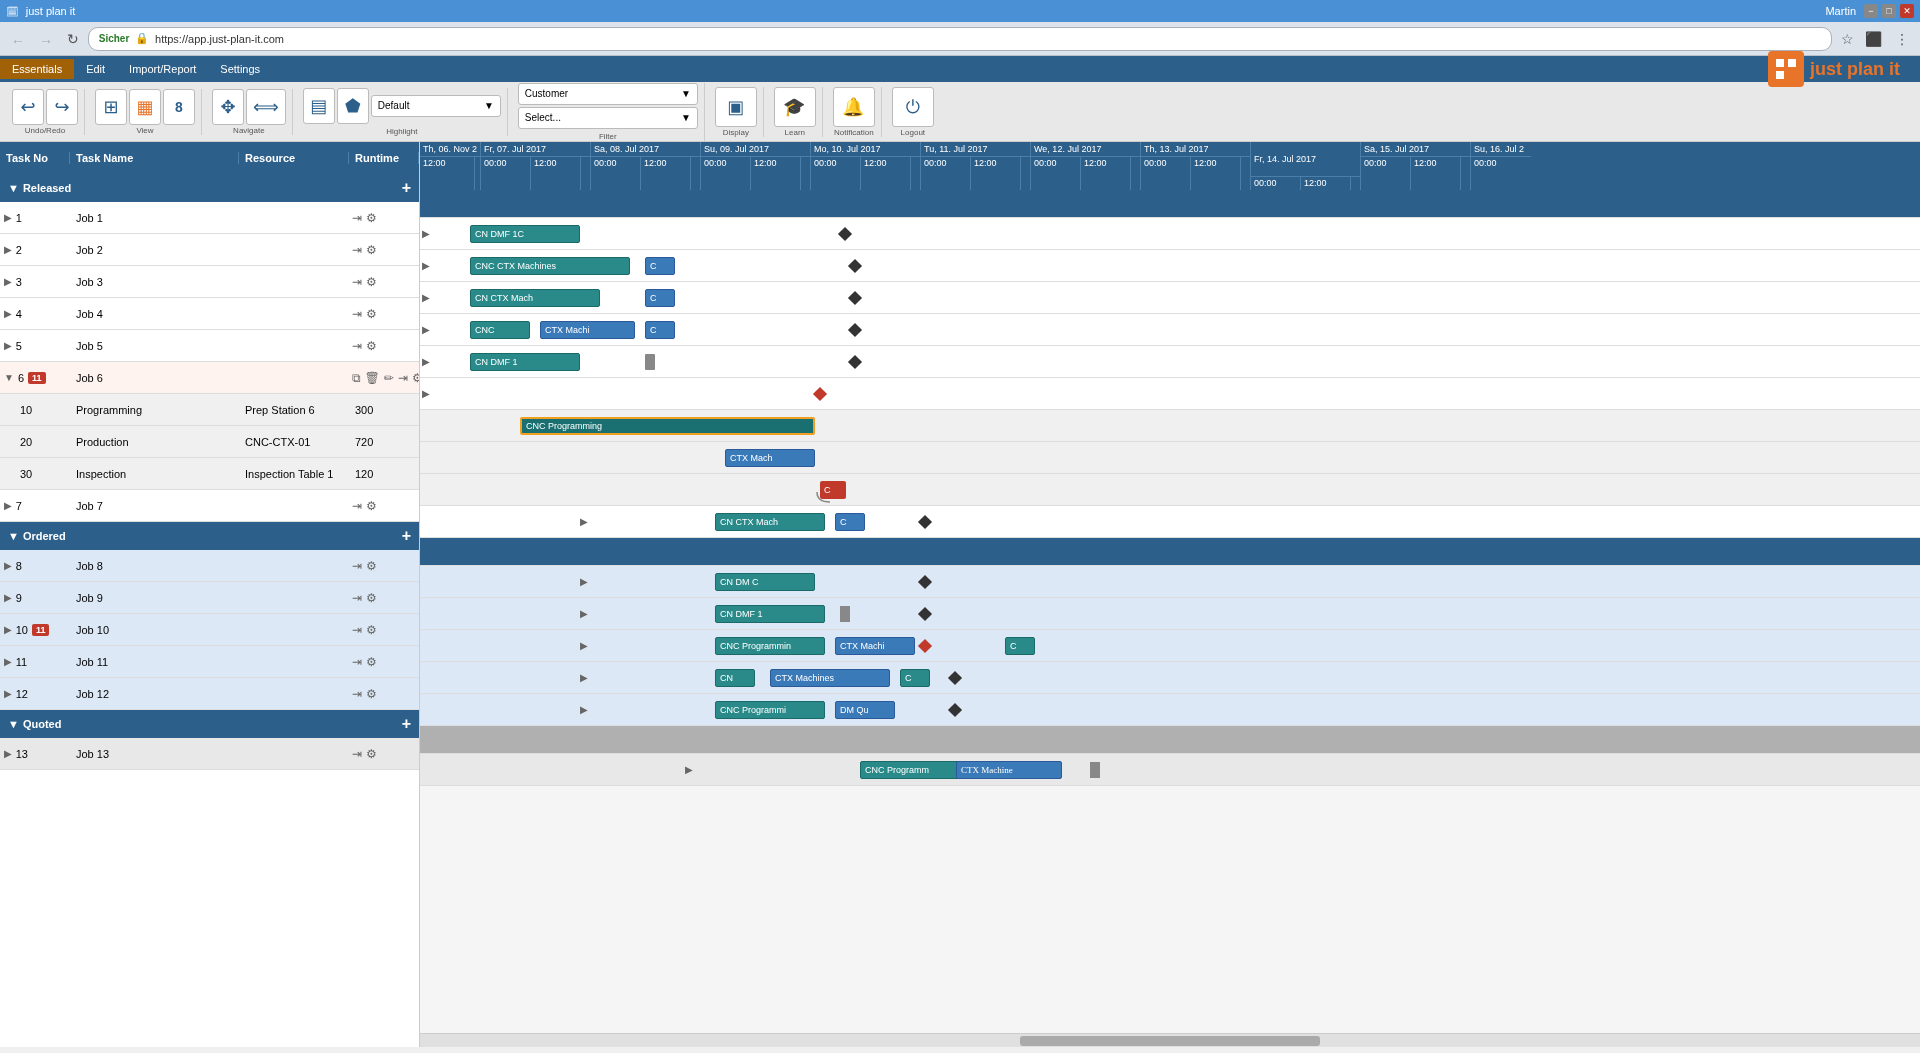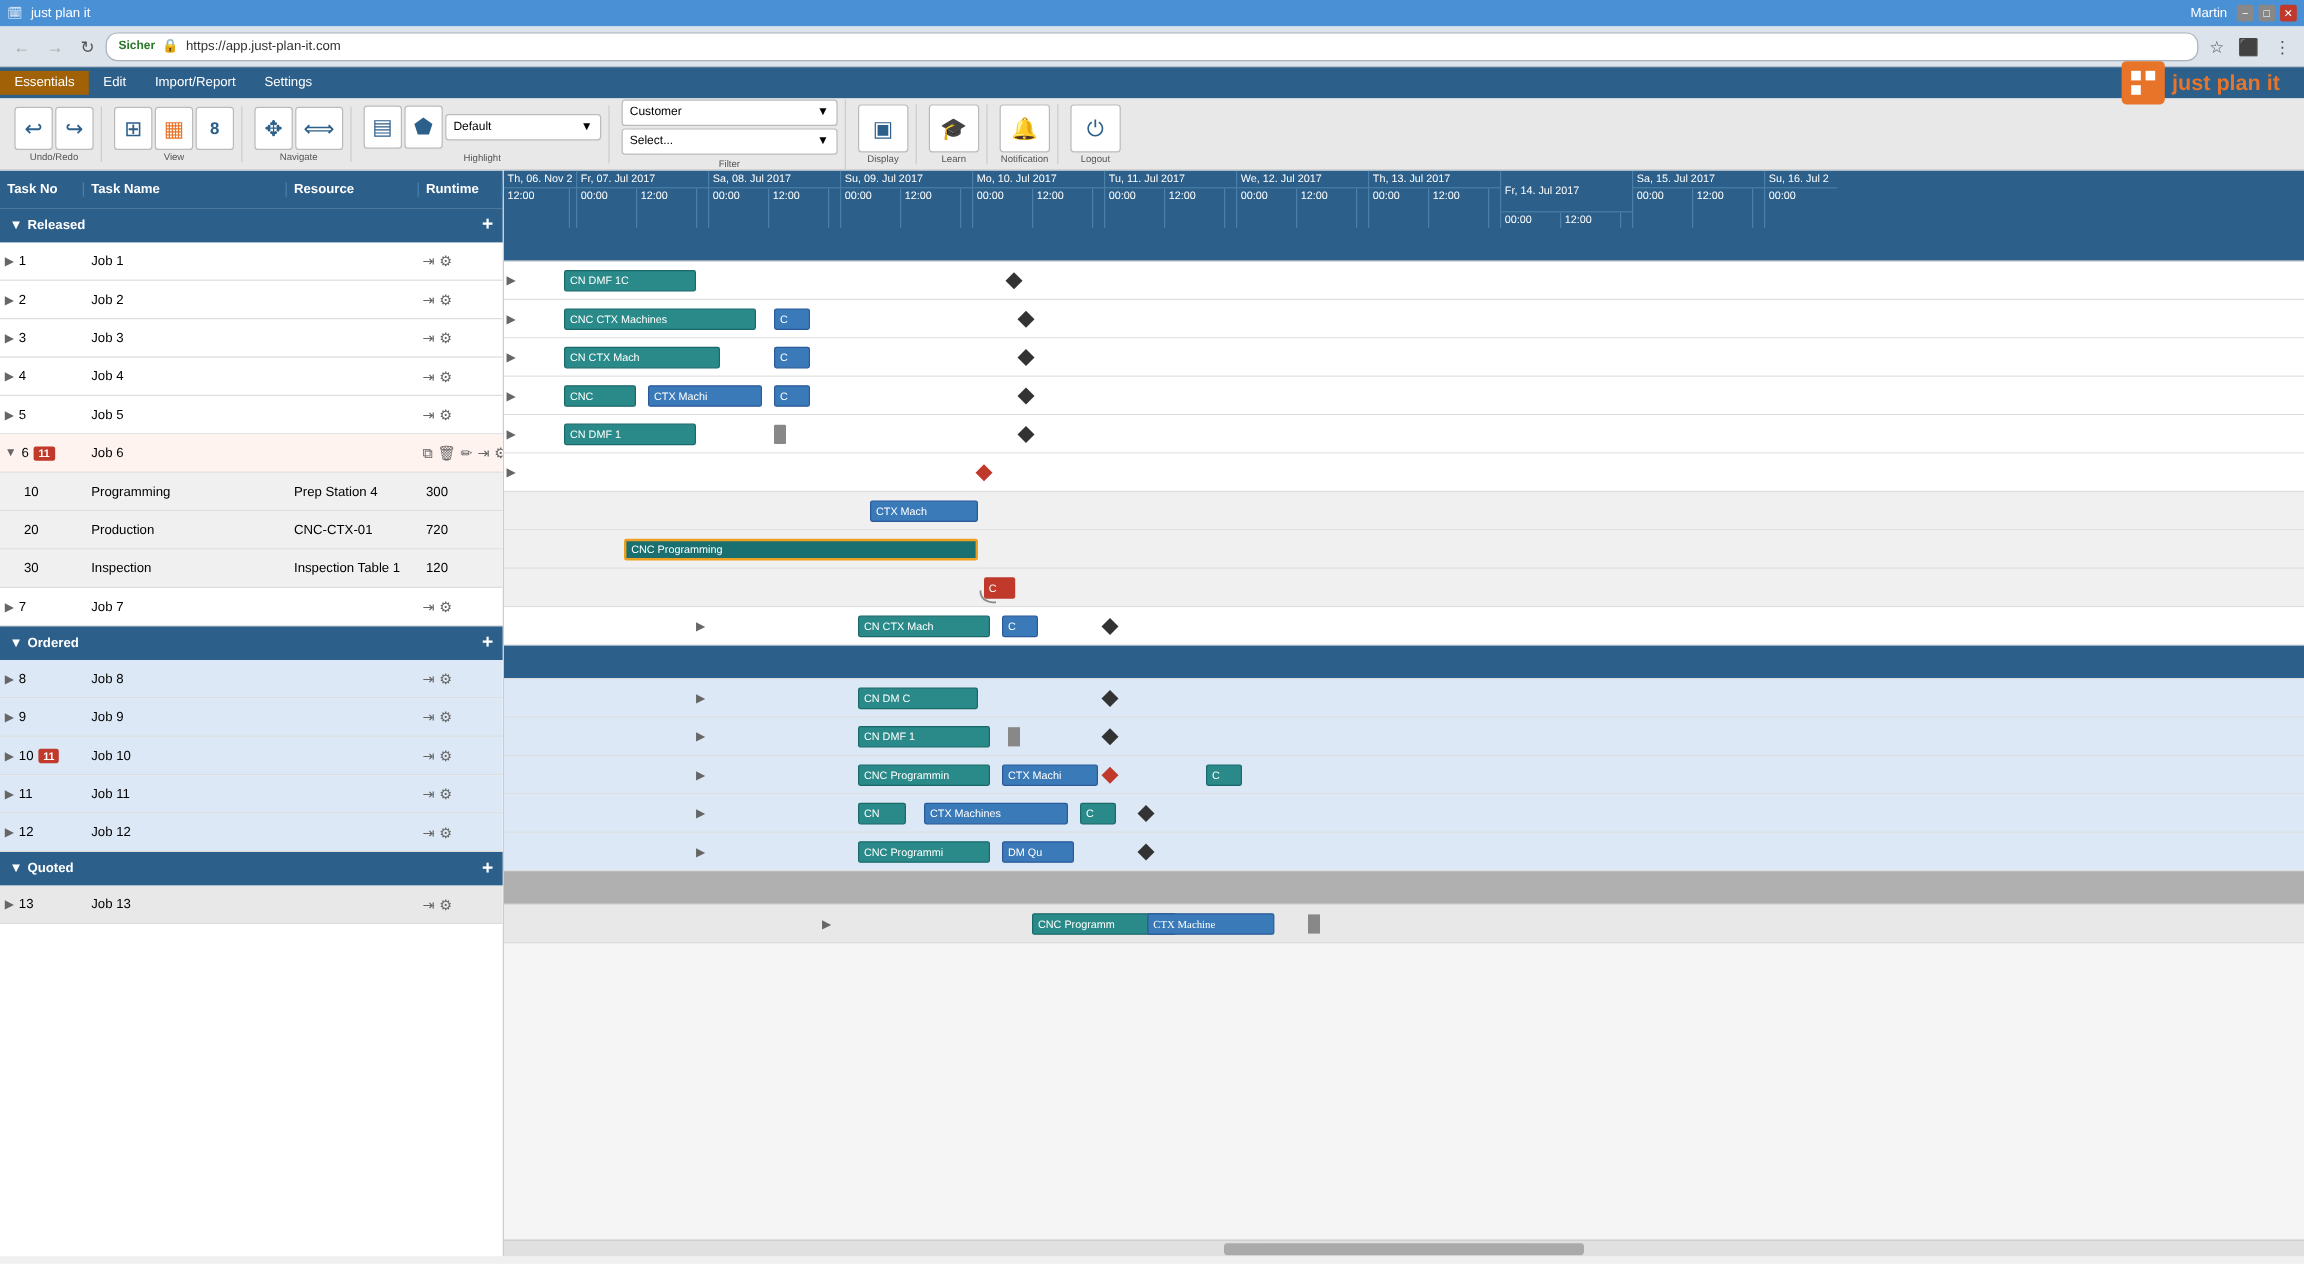--- a/index.html
+++ b/index.html
@@ -359,21 +359,21 @@
           <span class="row-action-btn">⚙</span>
         </div>
       </div>
 
       <div class="task-row sub-row">
         <div class="task-no-cell">
           <span style="width:12px;"></span>
           <span>10</span>
         </div>
         <div class="task-cell">Programming</div>
-        <div class="task-cell">Prep Station 4</div>
+        <div class="task-cell">Prep Station 6</div>
         <div class="task-cell">300</div>
       </div>
       <div class="task-row sub-row">
         <div class="task-no-cell">
           <span style="width:12px;"></span>
           <span>20</span>
         </div>
         <div class="task-cell">Production</div>
         <div class="task-cell">CNC-CTX-01</div>
         <div class="task-cell">720</div>
@@ -610,25 +610,25 @@
           <div style="position:absolute; left:225px; top:8px; width:10px; height:16px; background:#888; border-radius:1px;"></div>
           <div class="gantt-diamond" style="left:430px;"></div>
         </div>
 
         <div class="gantt-row" style="position:relative;">
           <span style="position:absolute; left:2px; top:10px; font-size:10px; color:#666;">▶</span>
           <div class="gantt-diamond red" style="left:395px;"></div>
         </div>
 
         <div class="gantt-row sub-gantt" style="position:relative; background:#f0f0f0;">
+          <div class="gantt-bar selected" style="left:100px; width:295px;">CNC Programming</div>
+        </div>
+
+        <div class="gantt-row sub-gantt" style="position:relative; background:#f0f0f0;">
           <div class="gantt-bar blue" style="left:305px; width:90px;">CTX Mach</div>
-        </div>
-
-        <div class="gantt-row sub-gantt" style="position:relative; background:#f0f0f0;">
-          <div class="gantt-bar selected" style="left:100px; width:295px;">CNC Programming</div>
         </div>
 
         <div class="gantt-row sub-gantt" style="position:relative; background:#f0f0f0;">
           <div class="gantt-bar red" style="left:400px; width:26px;">C</div>
 
           <svg style="position:absolute; left:305px; top:0; width:120px; height:32px;">
             <path d="M 92 18 Q 92 28 105 28" stroke="#888" stroke-width="1.5" fill="none"></path>
           </svg>
         </div>
 

